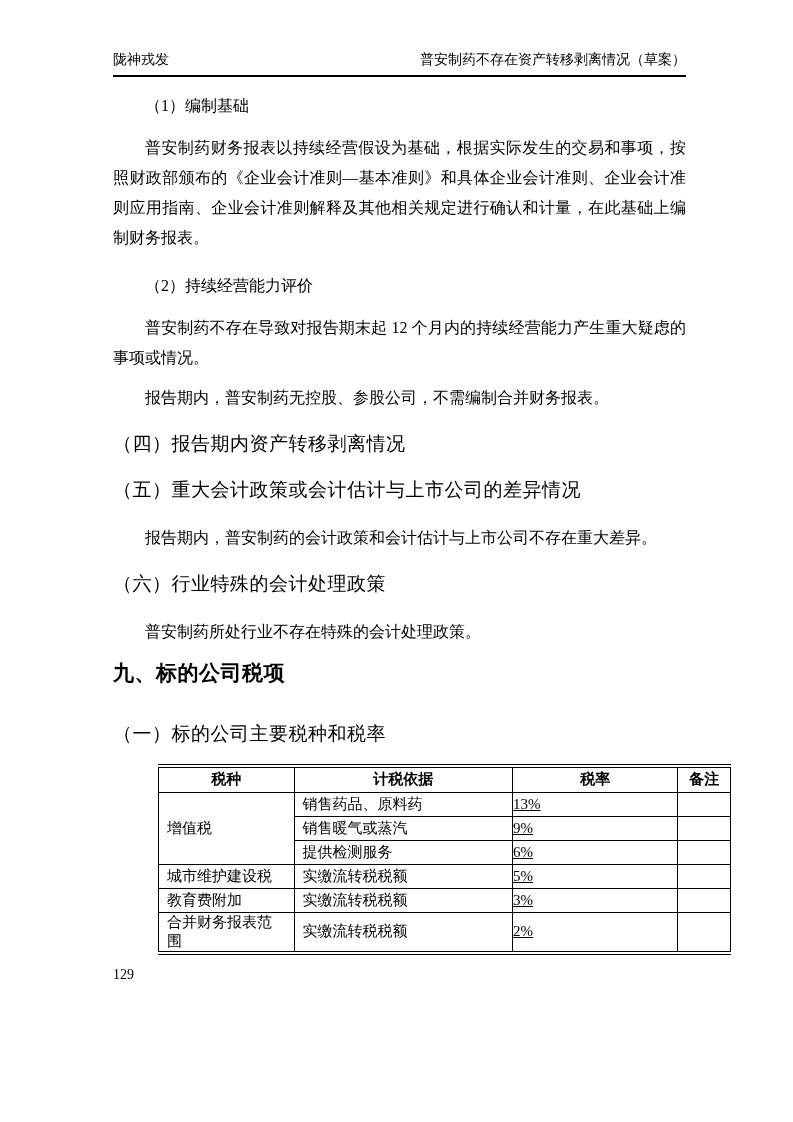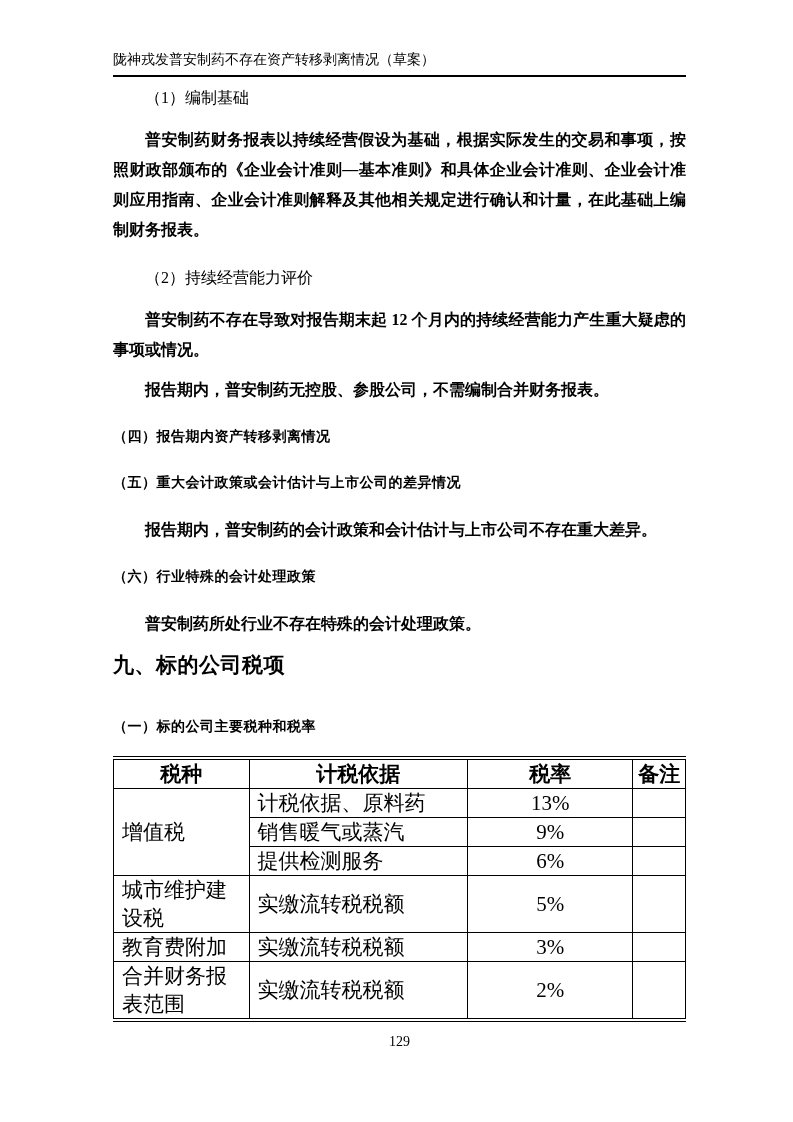--- a/index.html
+++ b/index.html
@@ -13,97 +13,97 @@
     color: #000000;
     font-family: "Liberation Serif", serif;
     overflow: hidden;
   }
   .content {
     padding: 50px 107px 0 113px; 
   }
   
   .doc-header {
     display: flex;
+    justify-content: space-between;
     align-items: flex-end;
     font-size: 14px;
     line-height: 19px;
     border-bottom: 2px solid #000;
     padding-bottom: 6px;
   }
   
   .sub-title {
     font-size: 16px;
     line-height: 30px;
     text-indent: 2em;
-    margin-top: 6px;
+    margin-top: 14px;
   }
   .sub-title.mt-lg { margin-top: 18px; }
   .sub-title.mt-md { margin-top: 10px; }
   .para {
     font-size: 16px;
     line-height: 30px;
     text-align: justify;
     text-indent: 2em;
     margin-top: 10px;
-    font-weight: bold;
   }
   .para.mt-lg { margin-top: 18px; }
   .para.mt-md { margin-top: 12px; }
   
   .h2 {
     font-family: "Liberation Sans", sans-serif;
-    font-weight: bold;
-    font-size: 14px;
+    font-weight: normal;
+    font-size: 19px;
     line-height: 30px;
     letter-spacing: 0.5px;
     margin-top: 16px;
   }
   .h1 {
     font-family: "Liberation Sans", sans-serif;
     font-weight: bold;
     font-size: 21px;
     line-height: 32px;
     letter-spacing: 0.5px;
     margin-top: 10px;
   }
   .h2.after-h1 { margin-top: 30px; }
   
   .tax-table {
     width: 100%;
     margin-top: 15px;
     border-collapse: collapse;
     border-top: 4px double #000;
     border-bottom: 4px double #000;
-    font-size: 21px;
+    font-size: 15px;
+    margin-left: 45px;
   }
   .tax-table th {
     font-family: "Liberation Sans", sans-serif;
     font-weight: bold;
     text-align: center;
     height: 26px;
     border: 1px solid #000;
     padding: 0 4px;
   }
   .tax-table td {
     font-family: "Liberation Serif", serif;
     height: 24px;
     border: 1px solid #000;
     padding: 0 8px;
     text-align: left;
   }
-  .tax-table td.rate { text-align: center; padding: 0; }
+  .tax-table td.rate { padding: 0; text-decoration: underline; }
   .tax-table td.note { padding: 0; }
   col.c-tax   { width: 23.7%; }
   col.c-basis { width: 38.2%; }
   col.c-rate  { width: 28.9%; }
   col.c-note  { width: 9.2%; }
   
   .page-footer {
     margin-top: 10px;
-    text-align: center;
     font-size: 14px;
     line-height: 20px;
   }
 </style>
 </head>
 <body>
 
 <div class="page">
   <div class="content">
 
@@ -142,21 +142,21 @@
         <tr>
           <th>税种</th>
           <th>计税依据</th>
           <th>税率</th>
           <th>备注</th>
         </tr>
       </thead>
       <tbody>
         <tr>
           <td rowspan="3">增值税</td>
-          <td>计税依据、原料药</td>
+          <td>销售药品、原料药</td>
           <td class="rate">13%</td>
           <td class="note"></td>
         </tr>
         <tr>
           <td>销售暖气或蒸汽</td>
           <td class="rate">9%</td>
           <td class="note"></td>
         </tr>
         <tr>
           <td>提供检测服务</td>

